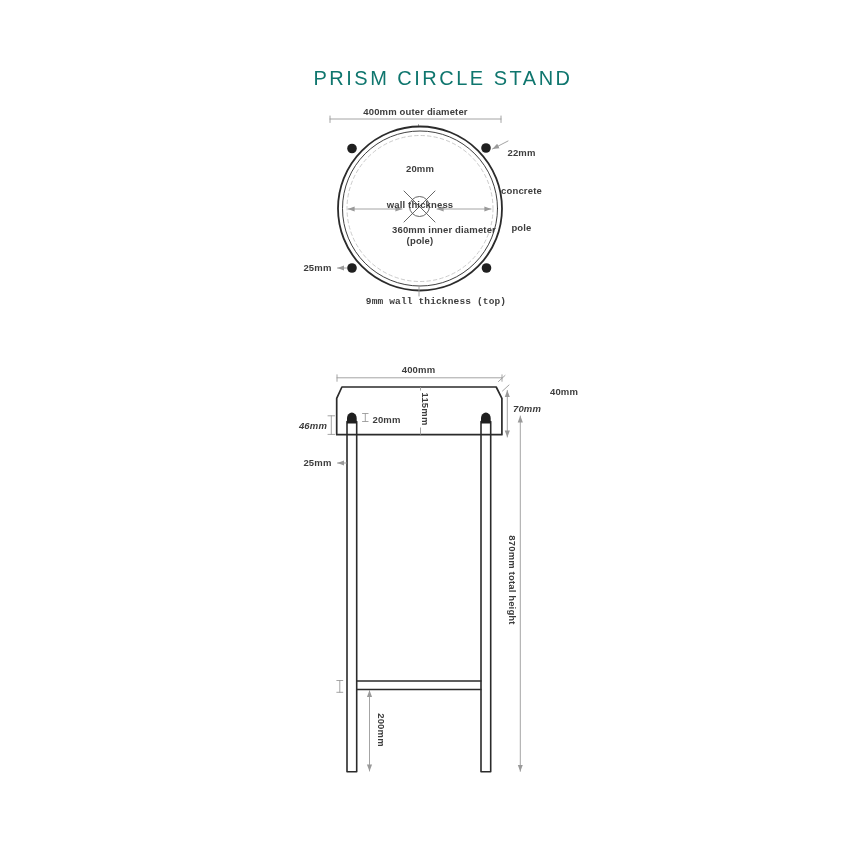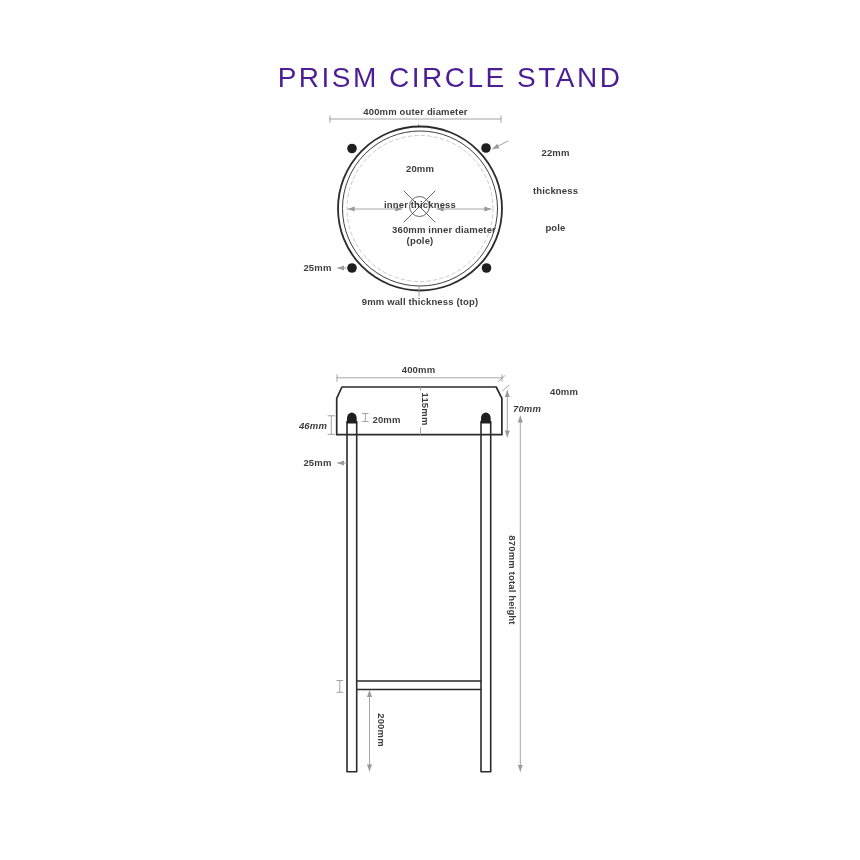--- a/index.html
+++ b/index.html
@@ -8,21 +8,21 @@
   svg{position:absolute;left:0;top:0;}
   .lbl{position:absolute;font-size:9.5px;font-weight:600;color:#3d3d3d;
        letter-spacing:.15px;white-space:pre;line-height:12px;}
   .ctr{transform:translate(-50%,-50%);text-align:left;}
   .ctr-x{transform:translate(-50%,0);text-align:center;}
   .rt{transform:translate(-100%,-50%);}
   .lt{transform:translate(0,-50%);}
   .rot{transform:translate(-50%,-50%) rotate(90deg);}
   .bgw{background:#ffffff;padding:0 2px;}
   #title{position:absolute;left:443px;top:78px;transform:translate(-50%,-50%);
-         font-size:28px;font-weight:400;letter-spacing:2.5px;color:#4c1d95;white-space:pre;margin-left:7px;}
+         font-size:20px;font-weight:400;letter-spacing:2.5px;color:#0f766e;white-space:pre;}
 </style>
 </head>
 <body>
 
 <div id="canvas">
 
   <svg width="860" height="860" viewBox="0 0 860 860">
     <defs>
       <marker id="ar" markerWidth="8" markerHeight="7" refX="6.6" refY="3" orient="auto-start-reverse" markerUnits="userSpaceOnUse">
         <path d="M0,0.4 L6.8,3 L0,5.6 Z" fill="#9A9A9A"></path>
@@ -121,30 +121,30 @@
 
       <line x1="369.5" y1="690.5" x2="369.5" y2="771" stroke="#9A9A9A" stroke-width="0.9" marker-start="url(#ar)" marker-end="url(#ar)"></line>
     </g>
   </svg>
 
   <div id="title">PRISM CIRCLE STAND</div>
 
   <div class="lbl ctr" style="left:415.5px;top:111.5px;">400mm outer diameter</div>
   <div class="lbl ctr-x" style="left:420px;top:139px;">
     <div>20mm</div>
-    <div>inner thickness</div>
+    <div>wall thickness</div>
     <div>(pole)</div>
   </div>
-  <div class="lbl ctr-x" style="left:521.5px;top:122px;line-height:12.5px;margin-left:34px;">
+  <div class="lbl ctr-x" style="left:521.5px;top:122px;line-height:12.5px;">
     <div>22mm</div>
-    <div>thickness</div>
+    <div>concrete</div>
     <div>pole</div>
   </div>
   <div class="lbl ctr" style="left:444px;top:230px;">360mm inner diameter</div>
-  <div class="lbl ctr" style="left:420px;top:301.5px;">9mm wall thickness (top)</div>
+  <div class="lbl ctr" style="left:436px;top:301.5px;font-family:Liberation Mono, monospace;">9mm wall thickness (top)</div>
   <div class="lbl rt" style="left:331.5px;top:268px;">25mm</div>
 
   <div class="lbl ctr" style="left:418.5px;top:369.5px;">400mm</div>
   <div class="lbl rot bgw" style="left:424.5px;top:409px;">115mm</div>
   <div class="lbl lt" style="left:521px;top:392px;margin-left:29px;">40mm</div>
   <div class="lbl lt" style="left:513px;top:409px;font-style:italic;">70mm</div>
   <div class="lbl rt" style="left:327px;top:425.5px;font-style:italic;">46mm</div>
   <div class="lbl lt" style="left:372.5px;top:419.5px;">20mm</div>
   <div class="lbl rt" style="left:331.5px;top:463px;">25mm</div>
   <div class="lbl rot" style="left:512px;top:580px;">870mm total height</div>

